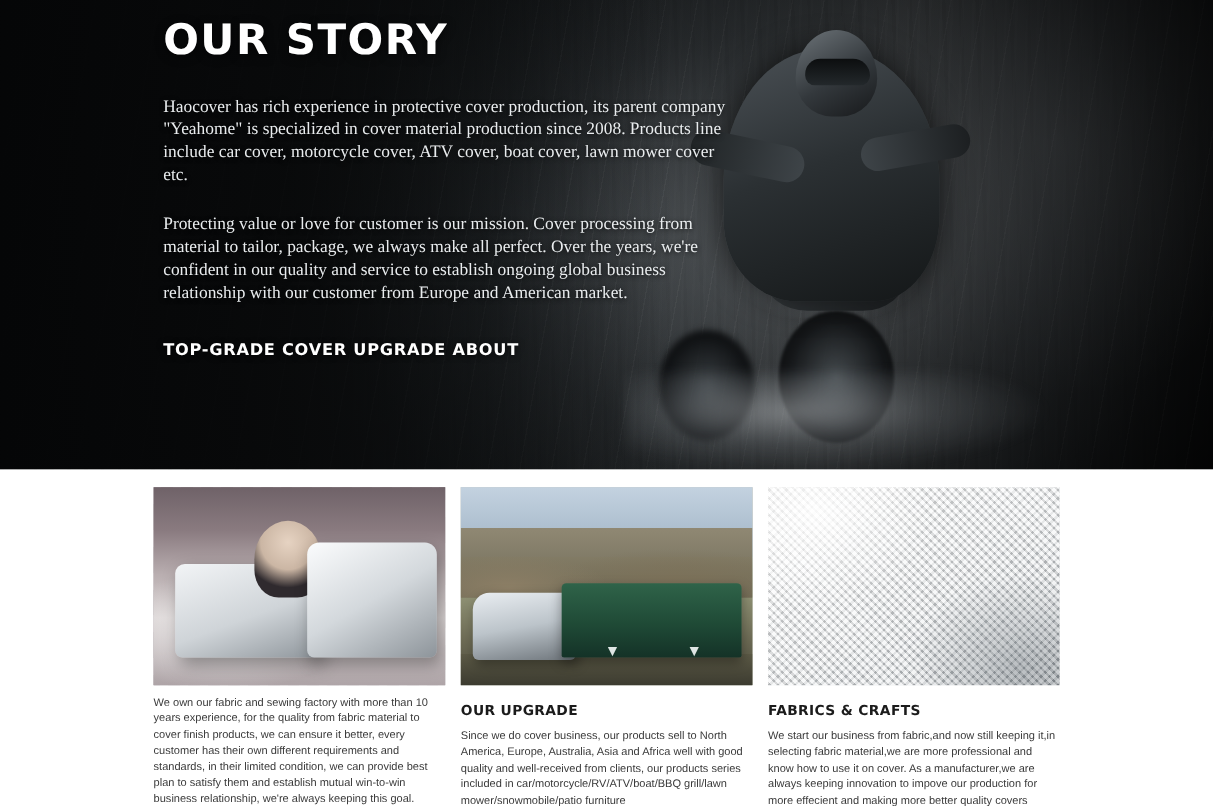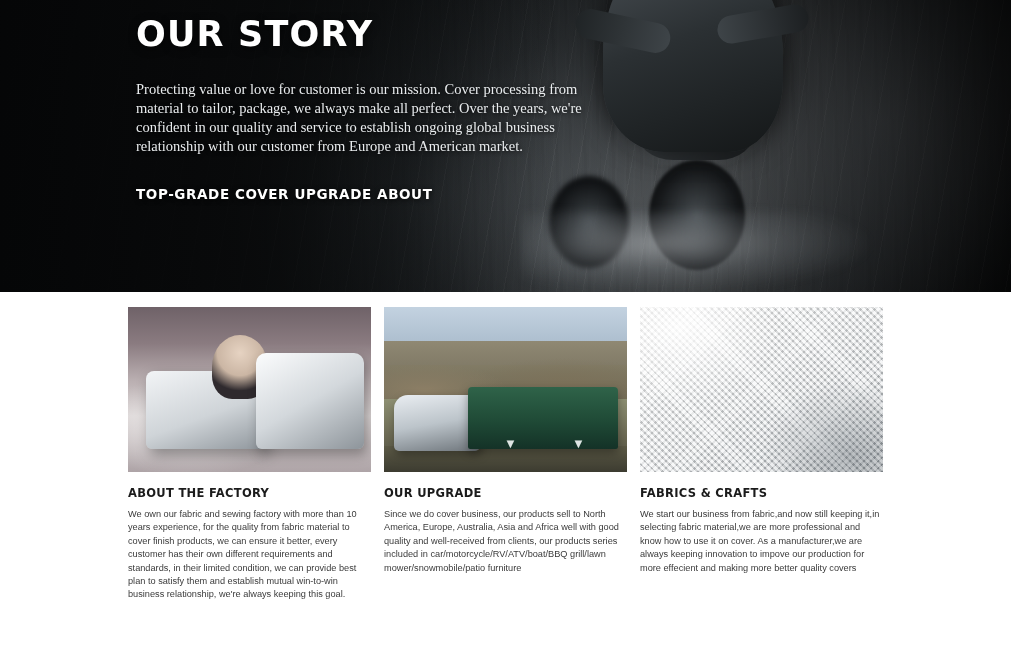--- a/index.html
+++ b/index.html
@@ -7,21 +7,21 @@
   body {
     font-family:"Liberation Sans", sans-serif;
     background:#ffffff;
     overflow:hidden;
   }
 
   
   .hero {
     position:relative;
     width:1011px;
-    height:292px;
+    height:391px;
     background:#0d0f10;
     overflow:hidden;
   }
   
   .hero-bg {
     position:absolute; inset:0;
     background:
       radial-gradient(ellipse 520px 380px at 640px 200px, rgba(200,205,210,0.28) 0%, rgba(120,126,132,0.10) 45%, rgba(0,0,0,0) 72%),
       linear-gradient(100deg, rgba(10,11,12,0.98) 0%, rgba(14,16,17,0.96) 24%, rgba(36,40,43,0.88) 42%, rgba(70,76,80,0.72) 58%, rgba(120,126,130,0.55) 70%, rgba(58,63,67,0.80) 84%, rgba(16,18,19,0.96) 100%),
       repeating-linear-gradient(92deg, rgba(255,255,255,0.045) 0px, rgba(255,255,255,0.045) 2px, rgba(0,0,0,0) 2px, rgba(0,0,0,0) 9px),
@@ -262,32 +262,32 @@
     <div class="arm-r"></div>
     <div class="helmet"></div>
     <div class="visor"></div>
     <div class="spray"></div>
   </div>
 
   <div class="hero-left-fade"></div>
 
   <div class="hero-content">
     <h1 class="hero-title">OUR STORY</h1>
+    <p class="hero-para">Haocover has rich experience in protective cover production, its parent company "Yeahome" is specialized in cover material production since 2008. Products line include  car cover, motorcycle cover, ATV cover, boat cover, lawn mower cover etc.</p>
     <p class="hero-para">Protecting value or love for customer is our mission. Cover processing from material to tailor, package, we always make all perfect. Over the years, we're confident in our quality and service to establish ongoing global business relationship with our customer from Europe and American market.</p>
     <div class="hero-tagline">TOP-GRADE COVER UPGRADE ABOUT</div>
   </div>
 </section>
 
 <section class="cards">
 
   <article class="card">
     <div class="card-media m-factory">
       <div class="worker"></div>
     </div>
-    <h3 class="card-title">ABOUT THE FACTORY</h3>
     <p class="card-body">We own our fabric and sewing factory with more than 10 years experience, for the quality from fabric material to cover finish products, we can ensure it better, every customer has their own different requirements and standards, in their limited condition, we can provide best plan to satisfy them and establish mutual win-to-win business relationship, we're always keeping this goal.</p>
   </article>
 
   <article class="card">
     <div class="card-media m-products">
       <div class="sky"></div>
       <div class="hills"></div>
       <div class="ground"></div>
       <div class="van"></div>
       <div class="cover"></div>

